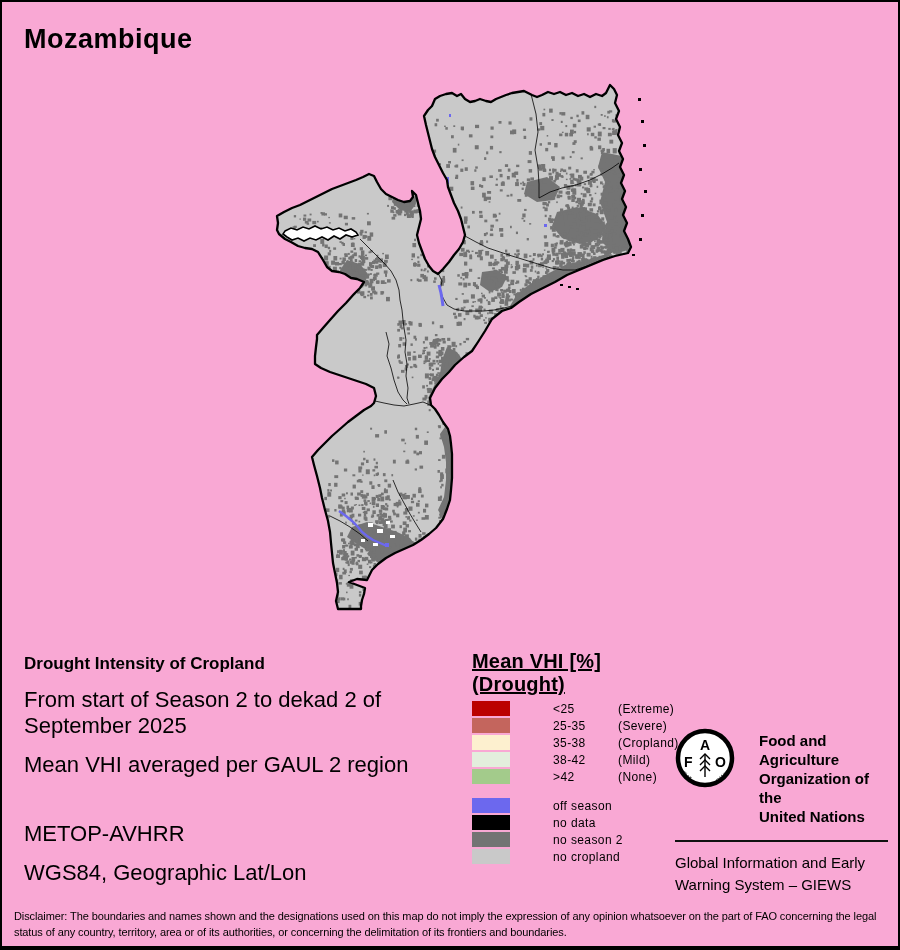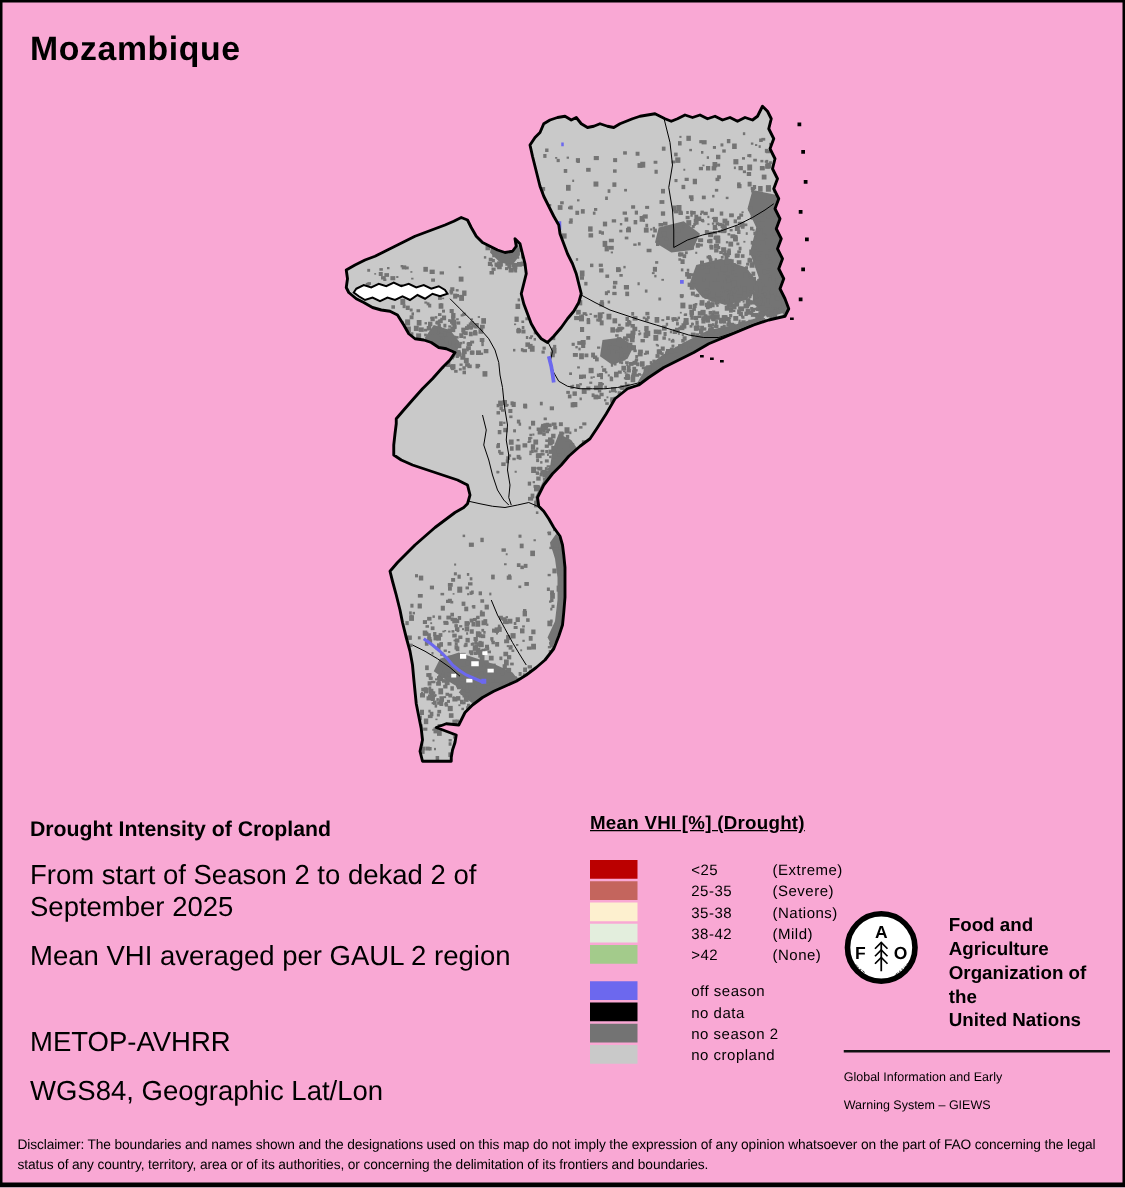--- a/index.html
+++ b/index.html
@@ -18,35 +18,35 @@
     position:absolute;left:22px;top:22px;
     font-size:27px;font-weight:bold;letter-spacing:0.5px;
   }
   .map-wrap{position:absolute;left:250px;top:75px;width:410px;height:545px;}
   .info{position:absolute;left:22px;top:652px;width:440px;}
   .info .heading{font-size:17px;font-weight:bold;margin:0 0 13px 0;}
   .info .line{font-size:22px;margin:0 0 13px 0;}
   .info .gap{height:30px;}
   .legend{position:absolute;left:470px;top:648px;width:200px;}
   .legend .ltitle{
-    font-size:15px;font-weight:bold;text-decoration:underline;
-    margin:0 0 20px 0;letter-spacing:0.2px;
+    font-size:20px;font-weight:bold;text-decoration:underline;
+    margin:0 0 4px 0;letter-spacing:0.2px;
   }
   .lrow{display:flex;align-items:center;height:17px;gap:29px;}
   .swatch{width:38px;height:15px;display:inline-block;flex:0 0 38px;}
   .lrange{display:inline-block;min-width:36px;margin-left:14px;font-size:12px;letter-spacing:0.4px;}
   .llabel{font-size:12px;letter-spacing:0.4px;}
   .llabel-only{font-size:12px;letter-spacing:0.4px;margin-left:14px;}
   .lgap{height:12px;}
   .fao{position:absolute;left:673px;top:726px;width:215px;}
   .fao-top{display:flex;align-items:flex-start;}
   .fao-logo{flex:0 0 60px;}
   .fao-name{font-size:15px;font-weight:bold;line-height:19px;margin-left:24px;margin-top:3px;}
   .fao-divider{border:none;border-top:2px solid #111;margin:14px 0 10px 0;width:213px;}
-  .giews{font-size:10px;line-height:22px;}
+  .giews{font-size:15px;line-height:22px;}
   .disclaimer{
     position:absolute;left:12px;top:906px;width:878px;
     font-size:11px;line-height:16px;letter-spacing:-0.1px;
   }
 </style>
 </head>
 <body>
 
 <div class="page">
 
@@ -2755,21 +2755,21 @@
       <span class="llabel">(Extreme)</span>
     </div>
     <div class="lrow">
       <span class="swatch" style="background: rgb(196, 101, 93);"></span>
       <span class="lrange">25-35</span>
       <span class="llabel">(Severe)</span>
     </div>
     <div class="lrow">
       <span class="swatch" style="background: rgb(253, 240, 207);"></span>
       <span class="lrange">35-38</span>
-      <span class="llabel">(Nations)</span>
+      <span class="llabel">(Cropland)</span>
     </div>
     <div class="lrow">
       <span class="swatch" style="background: rgb(227, 238, 221);"></span>
       <span class="lrange">38-42</span>
       <span class="llabel">(Mild)</span>
     </div>
     <div class="lrow">
       <span class="swatch" style="background: rgb(163, 203, 139);"></span>
       <span class="lrange">&gt;42</span>
       <span class="llabel">(None)</span>

